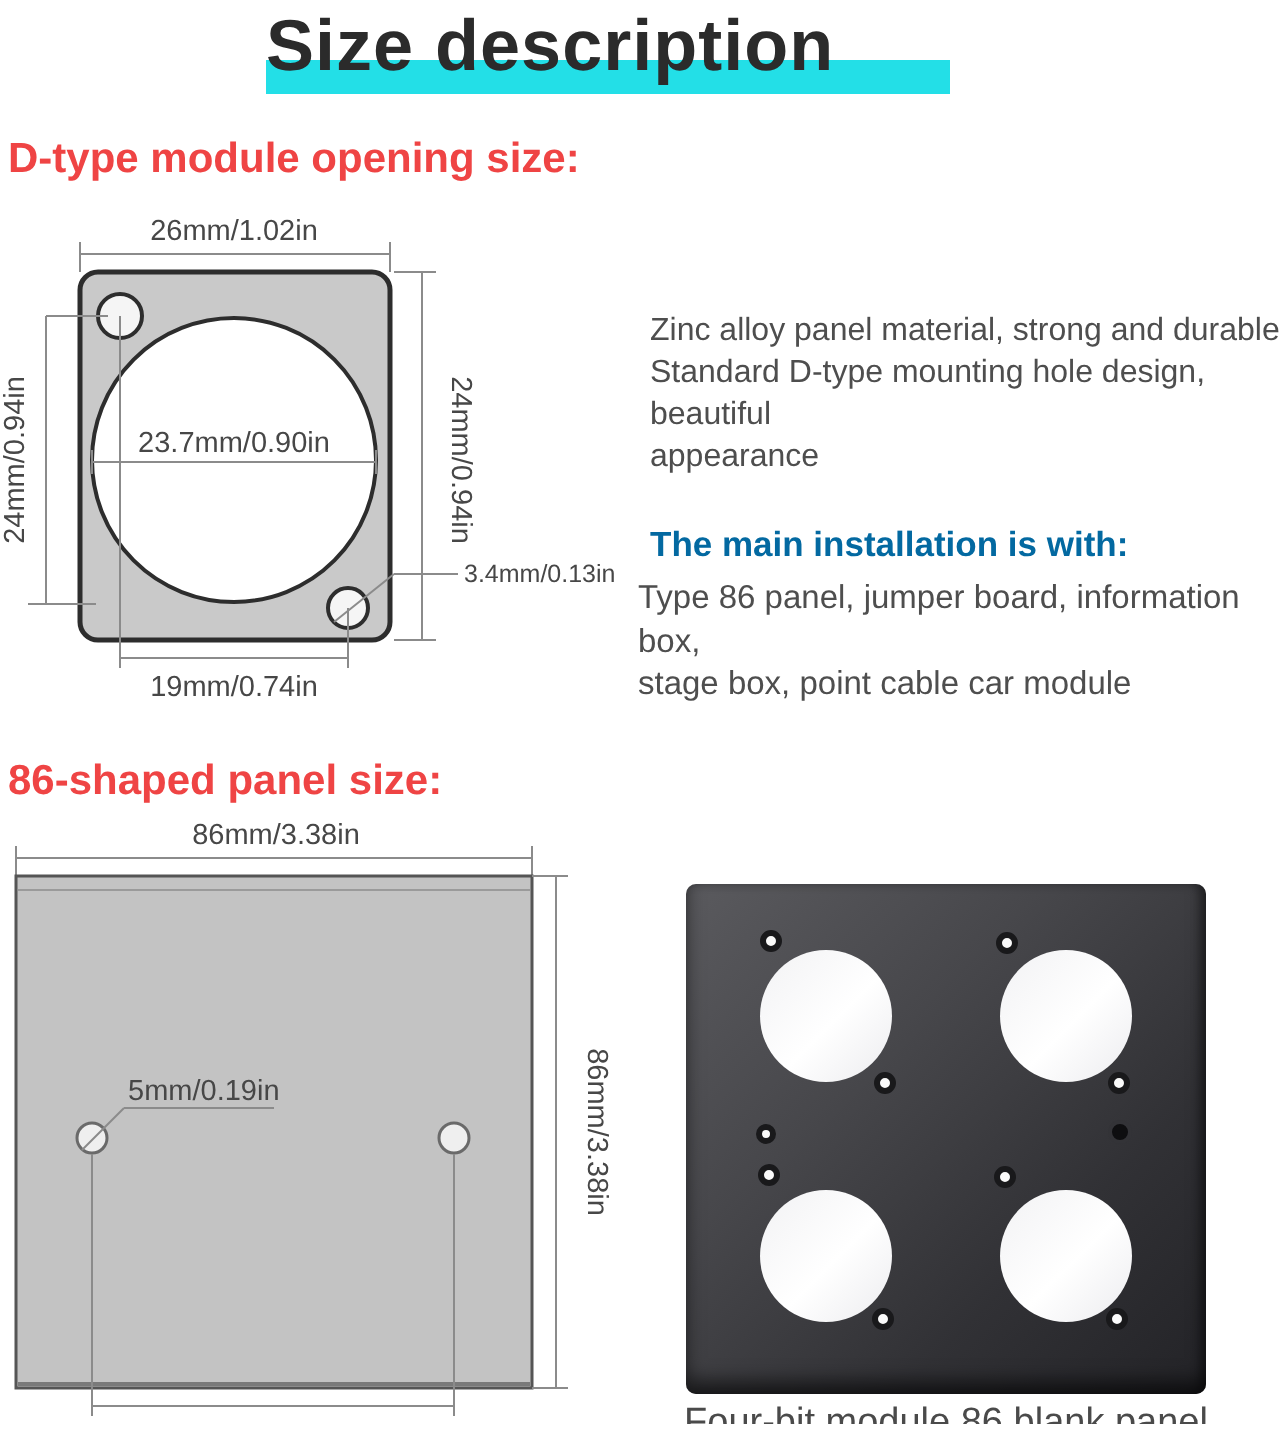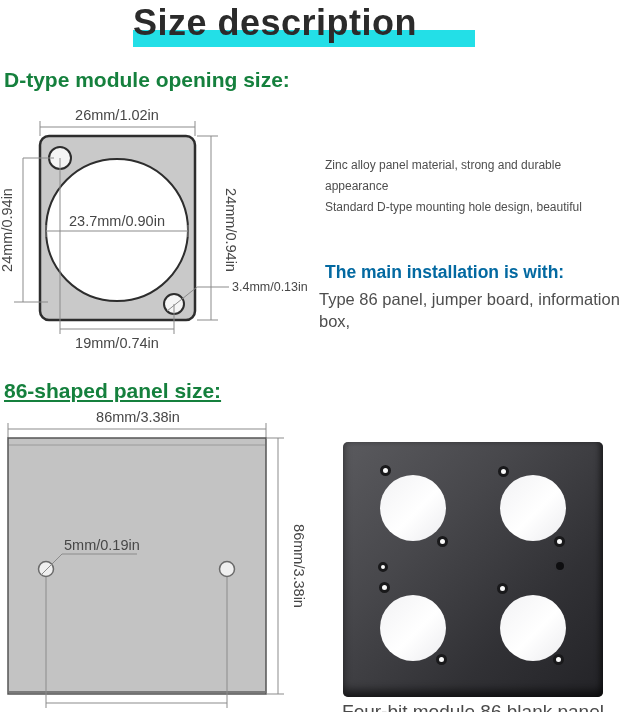--- a/index.html
+++ b/index.html
@@ -7,38 +7,38 @@
   body { font-family: "Liberation Sans", sans-serif; }
   .canvas {
     position: relative; width: 640px; height: 712px;
     background: #ffffff; overflow: hidden;
   }
   
   .title-wrap { position:absolute; left:133px; top:2px; }
   .title-hl { position:absolute; left:0; top:28px; width:342px; height:17px; background:#23dfe7; z-index:0; }
   .title { position:relative; z-index:1; font-size:36px; font-weight:bold; color:#2b2b2b; letter-spacing:0.5px; white-space:nowrap; }
   
-  .sec-h { position:absolute; left:4px; font-size:21px; font-weight:600; color:#15803d; white-space:nowrap; }
+  .sec-h { position:absolute; left:4px; font-size:21px; font-weight:600; color:#ef4444; white-space:nowrap; }
   .h-dtype { top:68px; }
-  .h-86 { top:379px;text-decoration:underline; }
+  .h-86 { top:379px; }
   
   .svg-dtype { position:absolute; left:0; top:98px; width:310px; height:262px; }
   .svg-86 { position:absolute; left:0; top:403px; width:330px; height:325px; }
   svg text { font-family:"Liberation Sans", sans-serif; fill:#474747; font-size:14.5px; }
   svg text.small { font-size:12.5px; }
   .dimline { stroke:#8b8b8b; stroke-width:1; fill:none; }
   .plate { fill:#c9c9c9; stroke:#2d2d2d; stroke-width:2.5; }
   .opening { fill:#ffffff; stroke:#2d2d2d; stroke-width:2; }
   .hole { fill:#f5f5f5; stroke:#2d2d2d; stroke-width:2; }
   .panel86 { fill:#c3c3c3; stroke:#555555; stroke-width:1.5; }
   .hole86 { fill:#efefef; stroke:#6a6a6a; stroke-width:1.5; }
   .innerline { stroke:#9a9a9a; stroke-width:1; }
   .shadowline { stroke:#7a7a7a; stroke-width:2; }
   
-  .features { position:absolute; left:325px; top:155px; width:315px; font-size:12px; line-height:21px; color:#4e4e4e; }
+  .features { position:absolute; left:325px; top:155px; width:315px; font-size:16px; line-height:21px; color:#4e4e4e; }
   .install-h { position:absolute; left:325px; top:262px; font-size:17.5px; font-weight:bold; color:#0369a1; }
   .install-text { position:absolute; left:319px; top:289px; width:315px; font-size:16.5px; line-height:21.5px; color:#4e4e4e; }
   
   .black-panel {
     position:absolute; left:343px; top:442px; width:260px; height:255px;
     background: linear-gradient(135deg,#5a5a5e 0%, #47474b 35%, #313135 70%, #232327 100%);
     border-radius:5px;
     box-shadow: inset 0 -7px 9px rgba(0,0,0,0.55), inset -3px 0 5px rgba(0,0,0,0.3);
   }
   .bigc {
@@ -103,27 +103,28 @@
     <text class="small" x="232" y="193">3.4mm/0.13in</text>
 
     <line class="dimline" x1="60" y1="60" x2="60" y2="236"></line>
     <line class="dimline" x1="174" y1="206" x2="174" y2="236"></line>
     <line class="dimline" x1="60" y1="231" x2="174" y2="231"></line>
     <text x="117" y="250" text-anchor="middle">19mm/0.74in</text>
   </svg>
 
   <div class="features">
     <div>Zinc alloy panel material, strong and durable</div>
+    <div>Standard D-type mounting hole design, beautiful</div>
     <div>appearance</div>
-    <div>Standard D-type mounting hole design, beautiful</div>
   </div>
 
   <h3 class="install-h">The main installation is with:</h3>
   <div class="install-text">
     <div>Type 86 panel, jumper board, information box,</div>
+    <div>stage box, point cable car module</div>
   </div>
 
   <h2 class="sec-h h-86">86-shaped panel size:</h2>
 
   <svg class="svg-86" viewBox="0 0 330 325" aria-hidden="true">
 
     <line class="dimline" x1="8" y1="20" x2="8" y2="35"></line>
     <line class="dimline" x1="266" y1="20" x2="266" y2="35"></line>
     <line class="dimline" x1="8" y1="26" x2="266" y2="26"></line>
     <text x="138" y="19" text-anchor="middle">86mm/3.38in</text>

